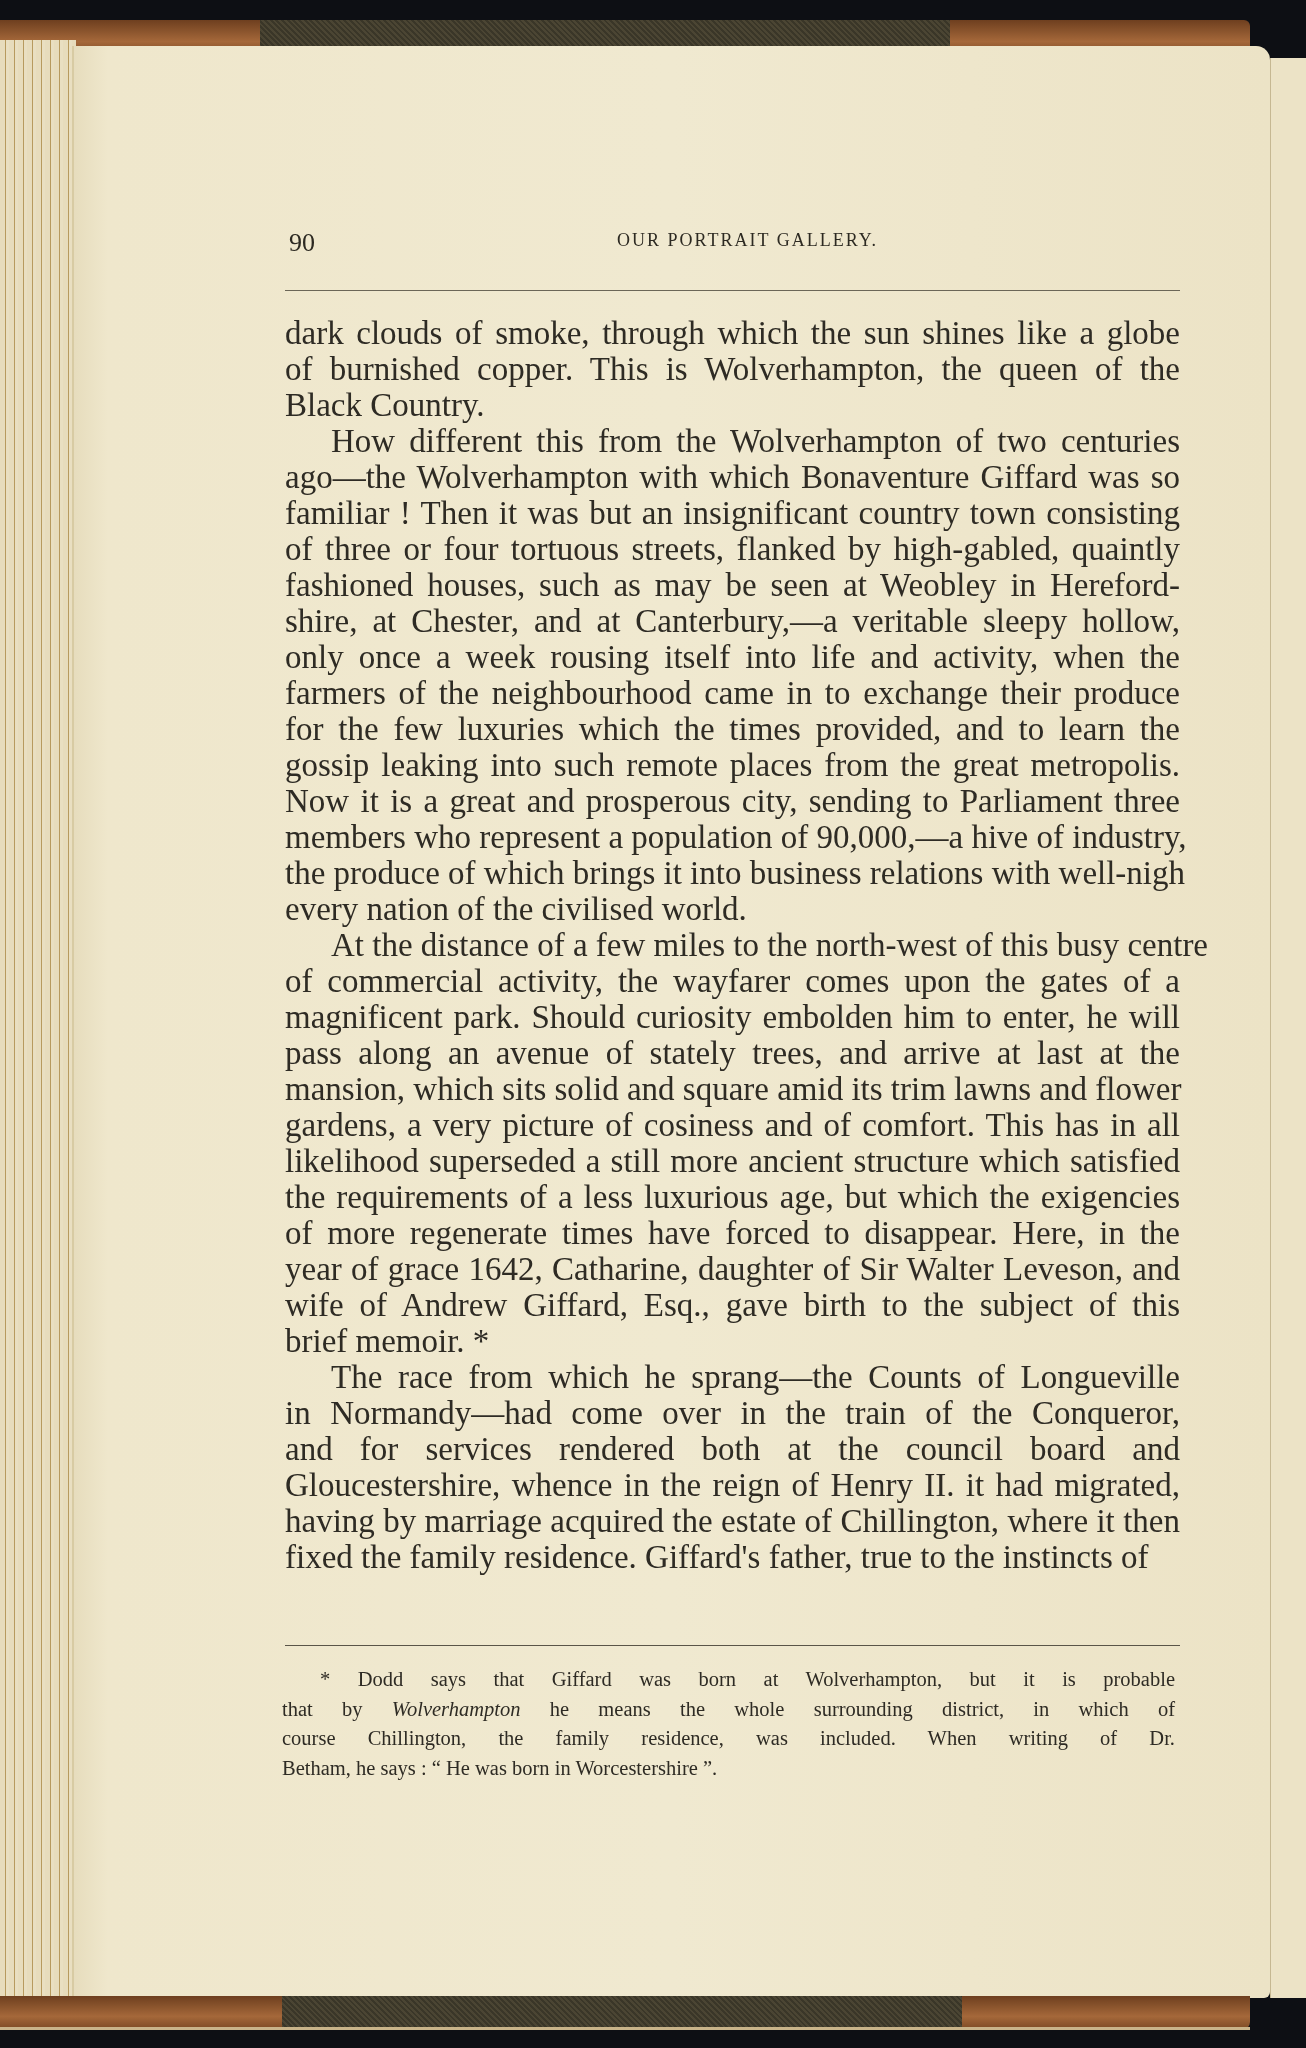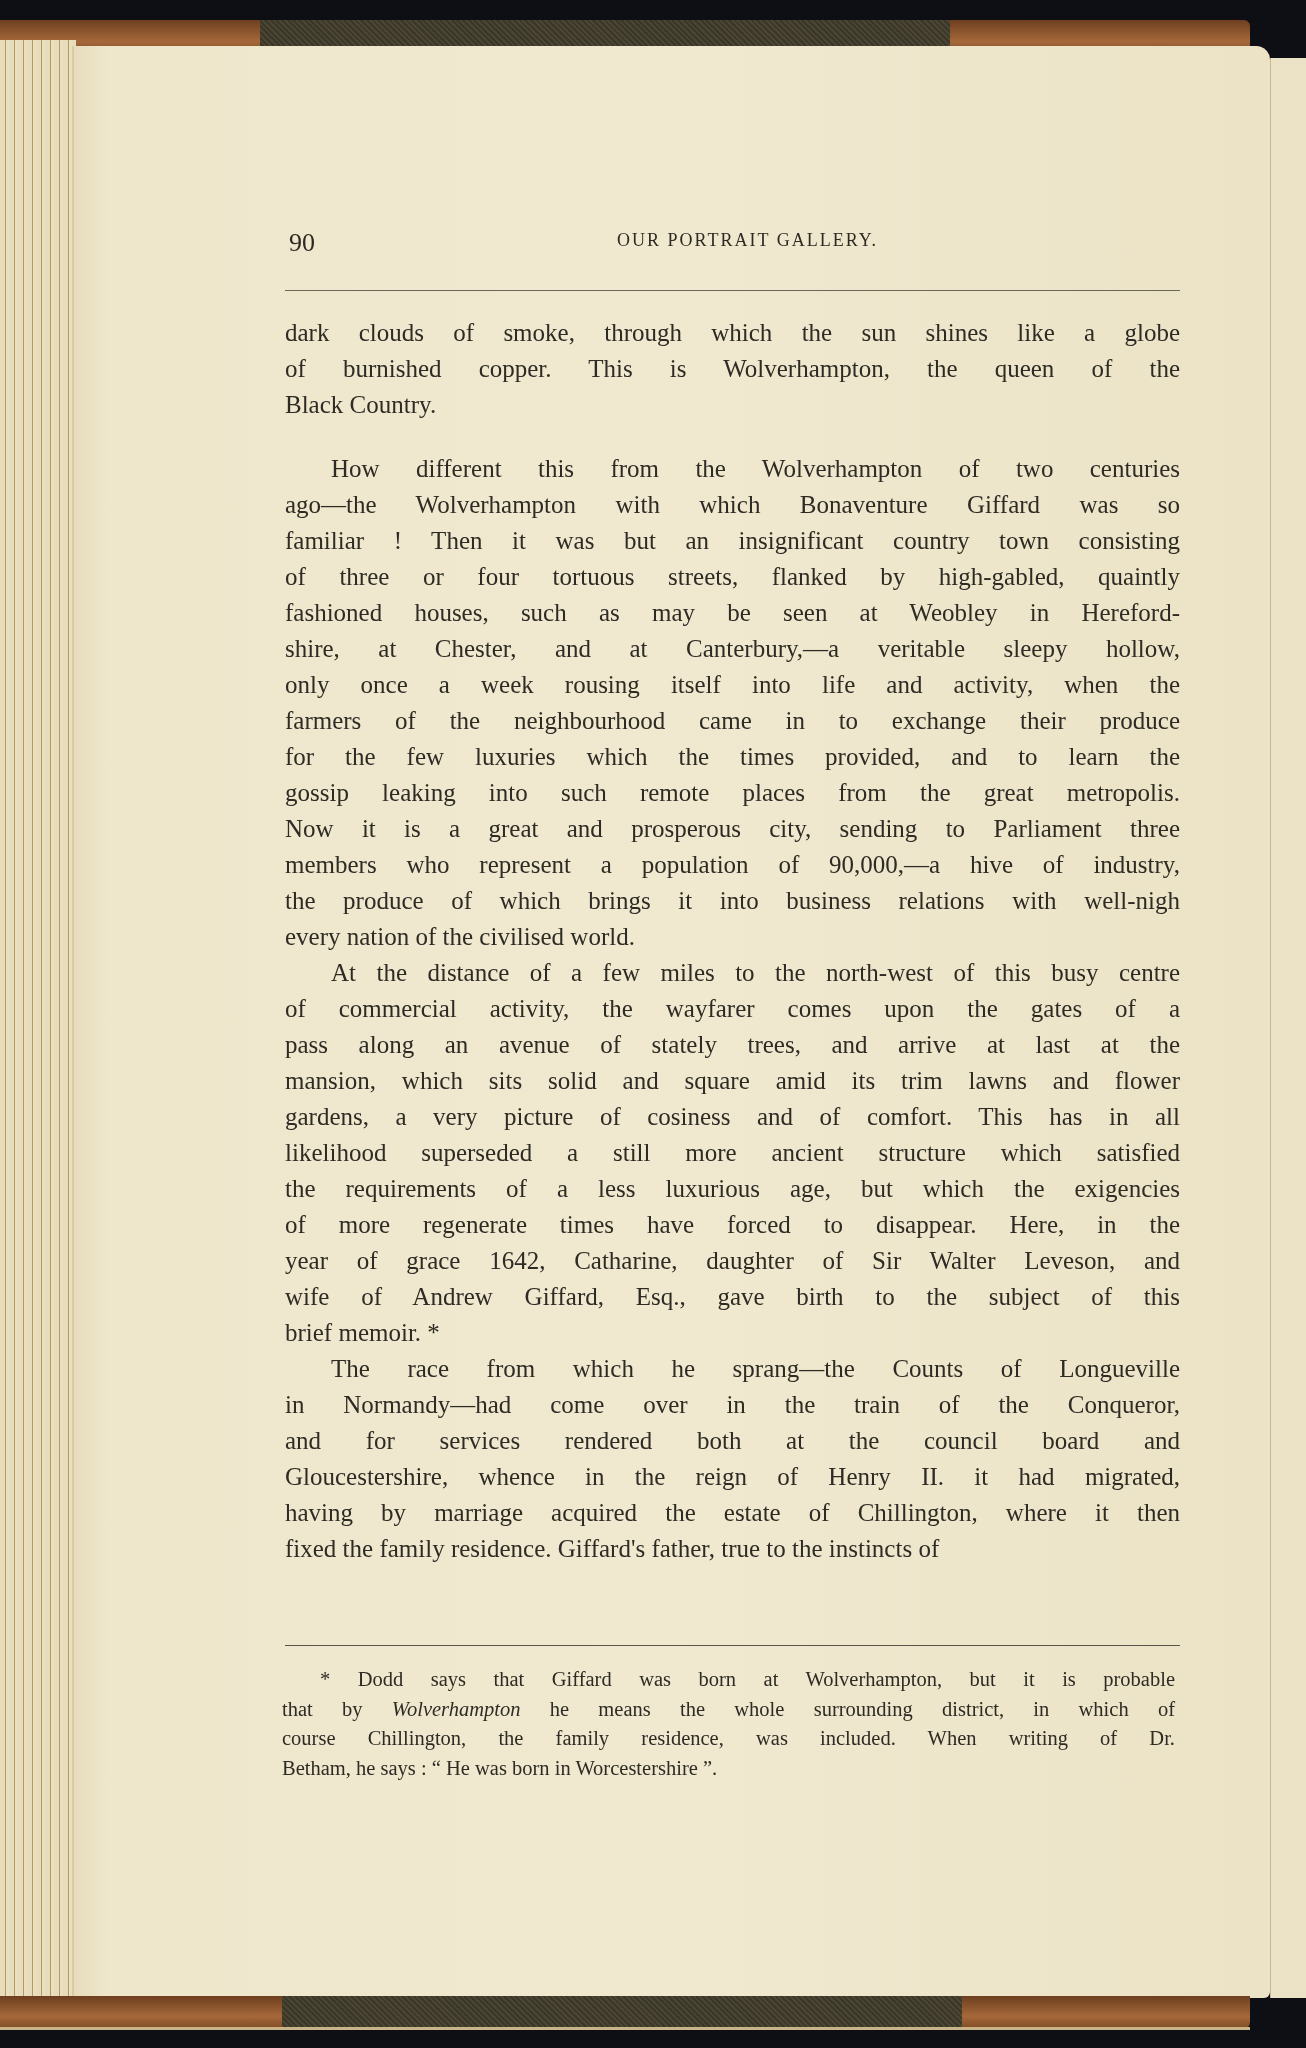--- a/index.html
+++ b/index.html
@@ -41,21 +41,21 @@
   .page-number { position:absolute; left:4px; top:0; font-size:26px; }
   .running-title {
     position:absolute; left:0; right:0; top:2px; text-align:center;
     font-size:18px; letter-spacing:2px; padding-left:30px;
   }
   .rule { position:absolute; left:285px; width:895px; height:1px; background:#6b6657; }
   .rule.top { top:290px; }
   .rule.foot { top:1645px; background:#5a5548; }
   .body-text {
     position:absolute; top:315px; left:285px; width:895px;
-    font-size:25px; line-height:36px; color:#2e2b24;
+    font-size:33px; line-height:36px; color:#2e2b24;
   }
   .body-text p { margin:0; text-align:justify; }
   .line { display:block; text-align:justify; text-align-last:justify; white-space:nowrap; }
   .line.last { text-align-last:left; }
   .footnote {
     position:absolute; top:1665px; left:282px; width:893px;
     font-size:20.5px; line-height:29.5px; color:#2e2b24;
   }
   .footnote .line:first-child { padding-left:38px; }
   em { font-style:italic;margin-top:16px; }
@@ -77,38 +77,39 @@
 </div>
 <div class="rule top"></div>
 
 <div class="body-text" id="body-text">
     <p>
       <span class="line">dark clouds of smoke, through which the sun shines like a globe</span>
       <span class="line">of burnished copper.  This is Wolverhampton, the queen of the</span>
       <span class="line last">Black Country.</span>
     </p>
     <p>
-      <span class="line" style="padding-left: 46px; margin-top: 28px;">How different this from the Wolverhampton of two centuries</span>
+      <span class="line" style="padding-left: 46px;">How different this from the Wolverhampton of two centuries</span>
       <span class="line">ago—the Wolverhampton with which Bonaventure Giffard was so</span>
       <span class="line">familiar !  Then it was but an insignificant country town consisting</span>
       <span class="line">of three or four tortuous streets, flanked by high-gabled, quaintly</span>
       <span class="line">fashioned houses, such as may be seen at Weobley in Hereford-</span>
       <span class="line">shire, at Chester, and at Canterbury,—a veritable sleepy hollow,</span>
       <span class="line">only once a week rousing itself into life and activity, when the</span>
       <span class="line">farmers of the neighbourhood came in to exchange their produce</span>
       <span class="line">for the few luxuries which the times provided, and to learn the</span>
       <span class="line">gossip leaking into such remote places from the great metropolis.</span>
       <span class="line">Now it is a great and prosperous city, sending to Parliament three</span>
       <span class="line">members who represent a population of 90,000,—a hive of industry,</span>
       <span class="line">the produce of which brings it into business relations with well-nigh</span>
       <span class="line last">every nation of the civilised world.</span>
     </p>
     <p>
       <span class="line" style="padding-left: 46px;">At the distance of a few miles to the north-west of this busy centre</span>
       <span class="line">of commercial activity, the wayfarer comes upon the gates of a</span>
+      <span class="line">magnificent park.  Should curiosity embolden him to enter, he will</span>
       <span class="line">pass along an avenue of stately trees, and arrive at last at the</span>
       <span class="line">mansion, which sits solid and square amid its trim lawns and flower</span>
       <span class="line">gardens, a very picture of cosiness and of comfort.  This has in all</span>
       <span class="line">likelihood superseded a still more ancient structure which satisfied</span>
       <span class="line">the requirements of a less luxurious age, but which the exigencies</span>
       <span class="line">of more regenerate times have forced to disappear.  Here, in the</span>
       <span class="line">year of grace 1642, Catharine, daughter of Sir Walter Leveson, and</span>
       <span class="line">wife of Andrew Giffard, Esq., gave birth to the subject of this</span>
       <span class="line last">brief memoir. *</span>
     </p>

